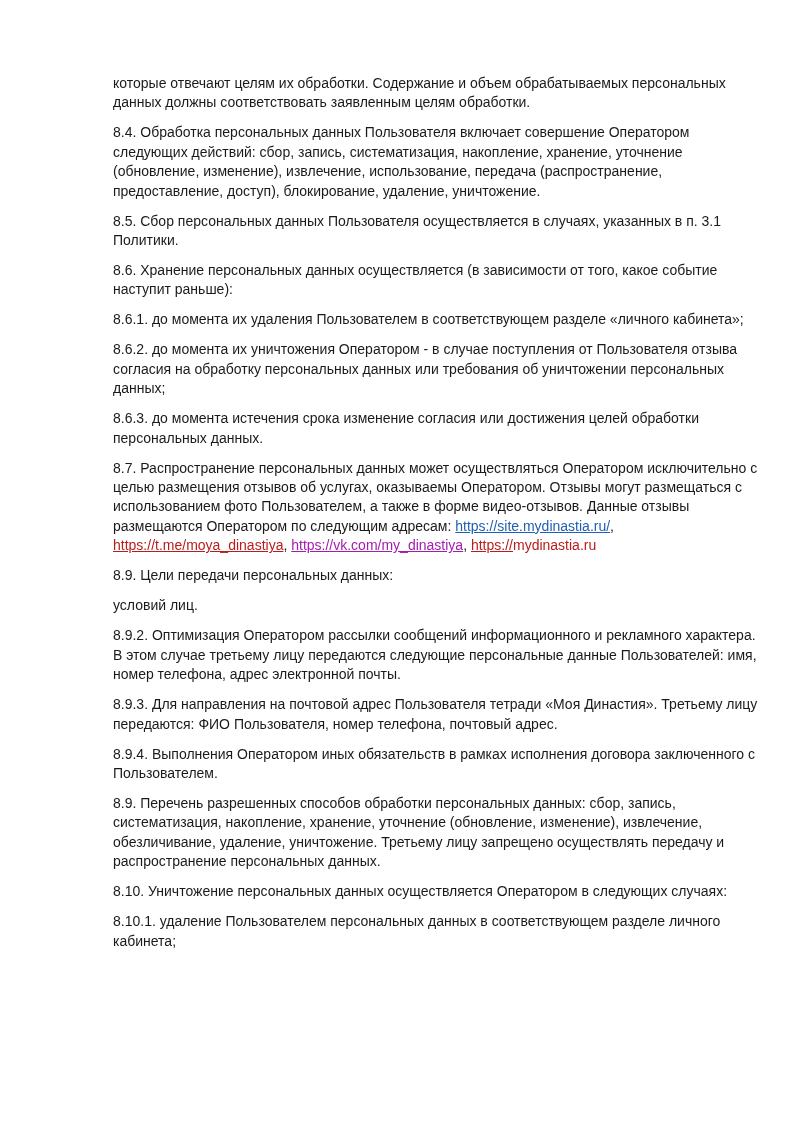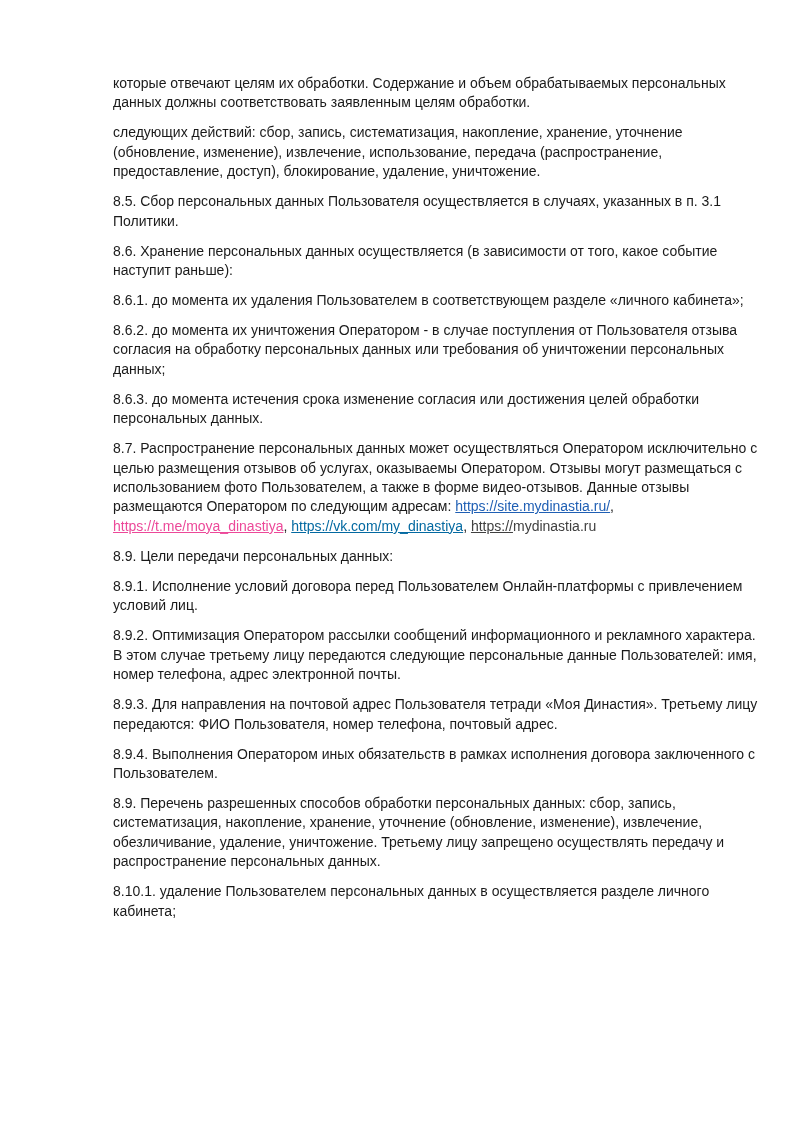--- a/index.html
+++ b/index.html
@@ -46,20 +46,21 @@
 </head>
 <body>
 
 <div class="page">
   <div id="before">
       <p class="para">
         <span class="line">которые отвечают целям их обработки. Содержание и объем обрабатываемых персональных</span>
         <span class="line">данных должны соответствовать заявленным целям обработки.</span>
       </p>
       <p class="para">
+        <span class="line">8.4. Обработка персональных данных Пользователя включает совершение Оператором</span>
         <span class="line">следующих действий: сбор, запись, систематизация, накопление, хранение, уточнение</span>
         <span class="line">(обновление, изменение), извлечение, использование, передача (распространение,</span>
         <span class="line">предоставление, доступ), блокирование, удаление, уничтожение.</span>
       </p>
       <p class="para">
         <span class="line">8.5. Сбор персональных данных Пользователя осуществляется в случаях, указанных в п. 3.1</span>
         <span class="line">Политики.</span>
       </p>
       <p class="para">
         <span class="line">8.6. Хранение персональных данных осуществляется (в зависимости от того, какое событие</span>
@@ -77,29 +78,28 @@
         <span class="line">8.6.3. до момента истечения срока изменение согласия или достижения целей обработки</span>
         <span class="line">персональных данных.</span>
       </p>
     </div>
 
   <p class="para">
     <span class="line">8.7. Распространение персональных данных может осуществляться Оператором исключительно с</span>
     <span class="line">целью размещения отзывов об услугах, оказываемы Оператором. Отзывы могут размещаться с</span>
     <span class="line">использованием фото Пользователем, а также в форме видео-отзывов. Данные отзывы</span>
     <span class="line"><span>размещаются Оператором по следующим адресам: </span><a class="link" href="#" style="color: rgb(31, 95, 180);">https://site.mydinastia.ru/</a><span>, </span></span>
-    <span class="line"><a class="link" href="#" style="color: #ec4899; text-decoration: underline;">https://t.me/moya_dinastiya</a><span>, </span><a class="link" href="#" style="color: #0369a1;">https://vk.com/my_dinastiya</a><span>, </span><span class="link-partial" style="color: #404040;"><span class="u">https://</span><span>mydinastia.ru</span></span></span>
+    <span class="line"><a class="link" href="#" style="color: #b91c1c; text-decoration: underline;">https://t.me/moya_dinastiya</a><span>, </span><a class="link" href="#" style="color: #a21caf;">https://vk.com/my_dinastiya</a><span>, </span><span class="link-partial" style="color: #b91c1c;"><span class="u">https://</span><span>mydinastia.ru</span></span></span>
   </p>
 
   <div id="after">
       <p class="para">
         <span class="line">8.9. Цели передачи персональных данных:</span>
       </p>
       <p class="para">
-        <span class="line">8.9.1. Исполнение условий договора перед Пользователем Онлайн-платформы с привлечением</span>
         <span class="line">условий лиц.</span>
       </p>
       <p class="para">
         <span class="line">8.9.2. Оптимизация Оператором рассылки сообщений информационного и рекламного характера.</span>
         <span class="line">В этом случае третьему лицу передаются следующие персональные данные Пользователей: имя,</span>
         <span class="line">номер телефона, адрес электронной почты.</span>
       </p>
       <p class="para">
         <span class="line">8.9.3. Для направления на почтовой адрес Пользователя тетради «Моя Династия». Третьему лицу</span>
         <span class="line">передаются: ФИО Пользователя, номер телефона, почтовый адрес.</span>
@@ -108,17 +108,20 @@
         <span class="line">8.9.4. Выполнения Оператором иных обязательств в рамках исполнения договора заключенного с</span>
         <span class="line">Пользователем.</span>
       </p>
       <p class="para">
         <span class="line">8.9. Перечень разрешенных способов обработки персональных данных: сбор, запись,</span>
         <span class="line">систематизация, накопление, хранение, уточнение (обновление, изменение), извлечение,</span>
         <span class="line">обезличивание, удаление, уничтожение. Третьему лицу запрещено осуществлять передачу и</span>
         <span class="line">распространение персональных данных.</span>
       </p>
       <p class="para">
-        <span class="line">8.10.1. удаление Пользователем персональных данных в осуществляется разделе личного</span>
+        <span class="line">8.10. Уничтожение персональных данных осуществляется Оператором в следующих случаях:</span>
+      </p>
+      <p class="para">
+        <span class="line">8.10.1. удаление Пользователем персональных данных в соответствующем разделе личного</span>
         <span class="line">кабинета;</span>
       </p>
     </div>
 </div>
 
 </body></html>

